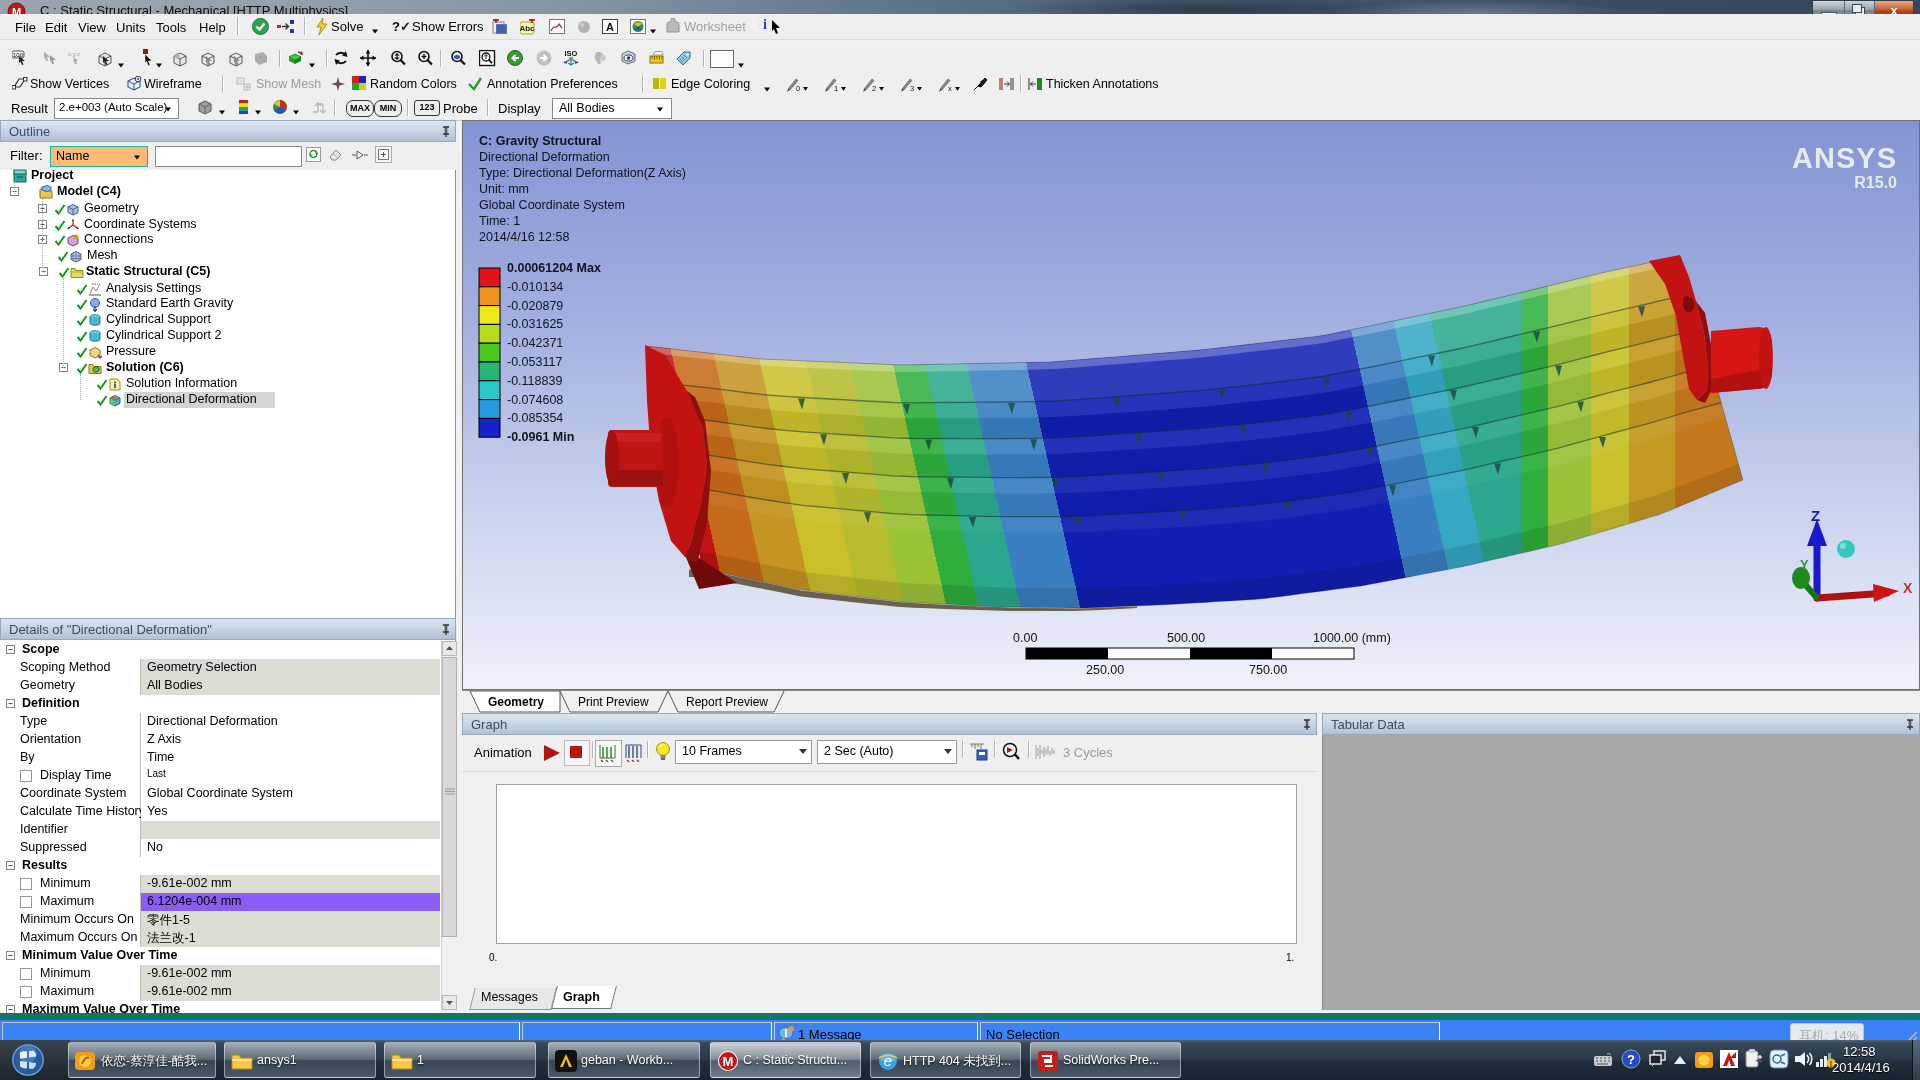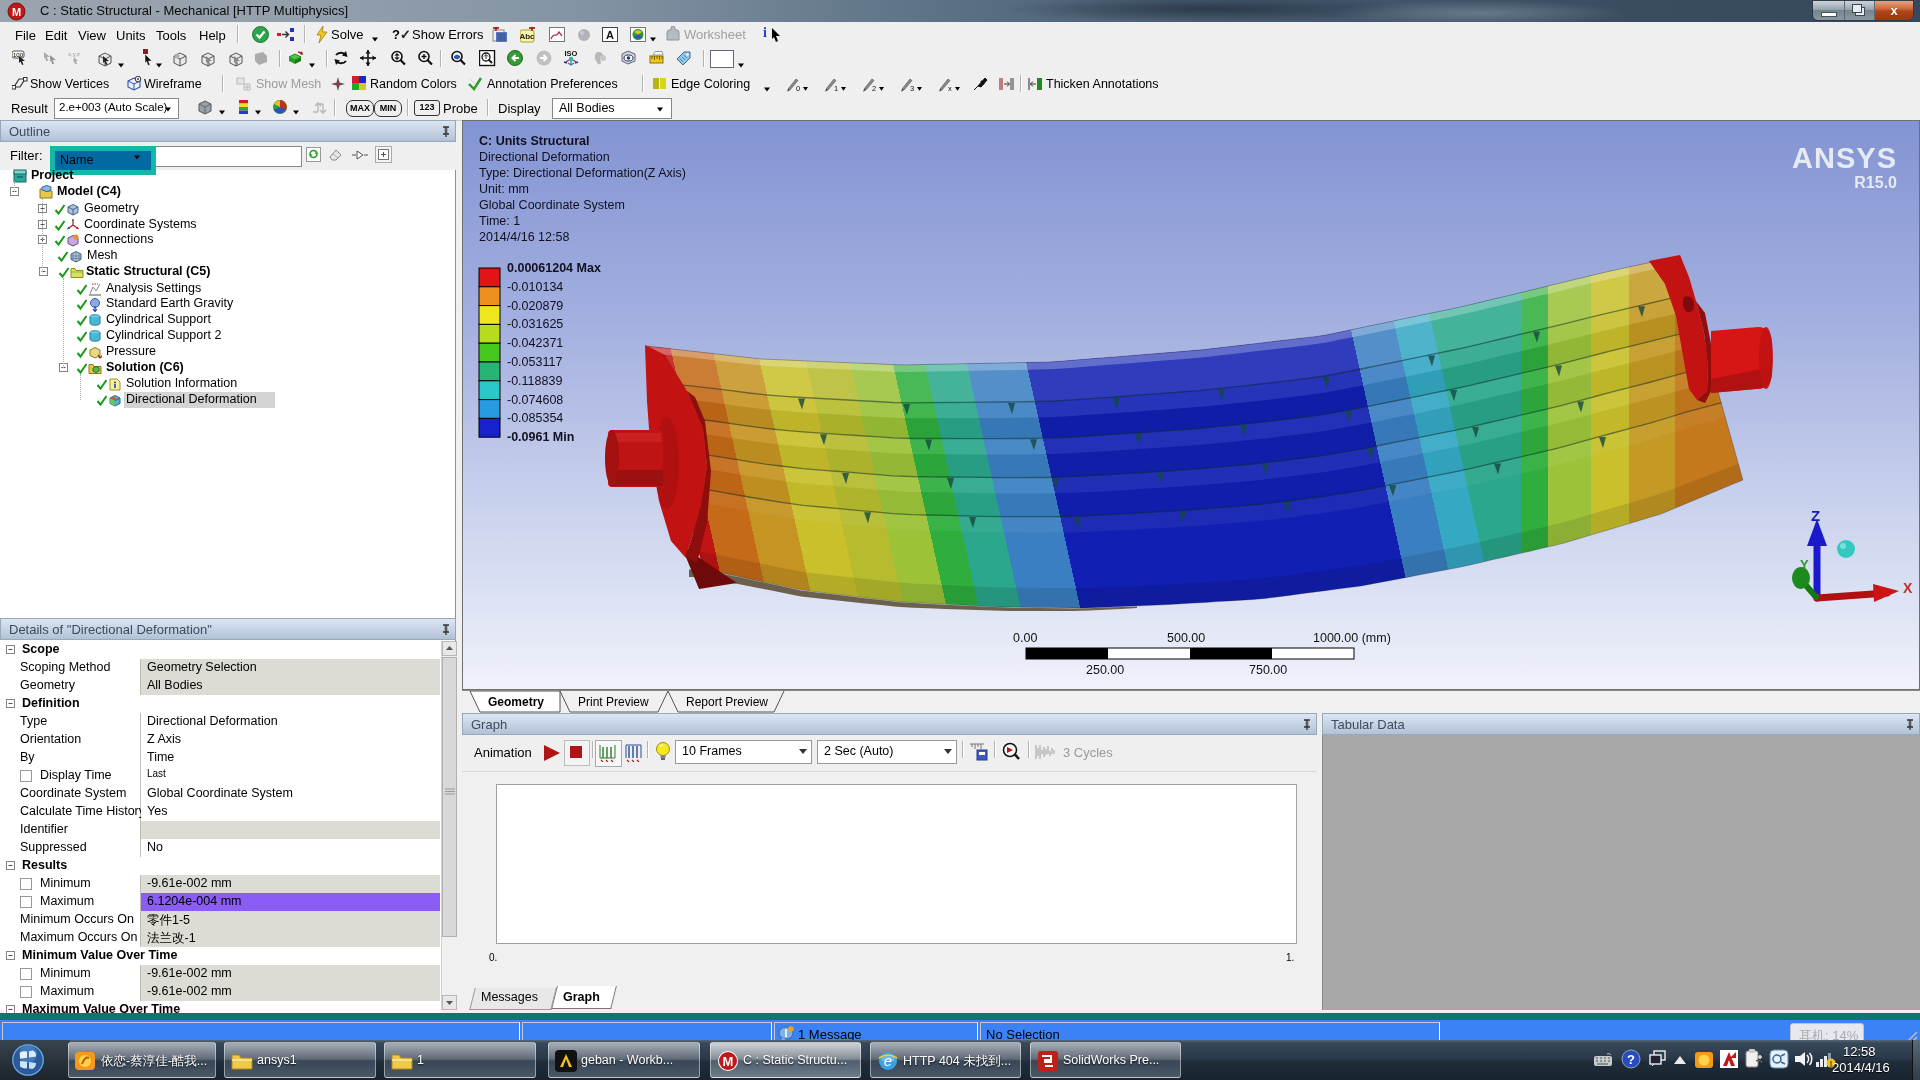--- a/index.html
+++ b/index.html
@@ -24,21 +24,21 @@
 <div style="width:31px;height:100%;background:linear-gradient(180deg,#cdd4da,#98a4ae 45%,#76848e 50%,#8b97a0);border-right:1px solid #5a6a76;position:relative">
         <div style="position:absolute;left:8px;top:11px;width:14px;height:3px;background:#fff;border:1px solid #46525c"></div>
       </div>
 <div style="width:29px;height:100%;background:linear-gradient(180deg,#cdd4da,#98a4ae 45%,#76848e 50%,#8b97a0);border-right:1px solid #5a6a76;position:relative">
         <div style="position:absolute;left:10px;top:6px;width:8px;height:7px;border:1.5px solid #3c4850;background:#e8ecef"></div>
         <div style="position:absolute;left:7px;top:3px;width:8px;height:7px;border:1.5px solid #3c4850;background:#e8ecef"></div>
       </div>
 <div style="width:38px;height:100%;background:linear-gradient(180deg,#e8a284,#cc6a3a 40%,#b04418 55%,#9a3810);position:relative;text-align:center"><span style="color:#fff;font-weight:bold;font-size:13px;line-height:17px;text-shadow:0 1px 1px #802a10">x</span></div>
 </div>
 </div>
-<div style="position:absolute;left:0;top:22px;width:1920px;height:25px;background:#eeefee;border-bottom:1px solid #dcdcdc">
+<div style="position:absolute;left:0;top:14px;width:1920px;height:25px;background:#eeefee;border-bottom:1px solid #dcdcdc">
 <div style="position:absolute;left:15px;top:6px;font-size:13px;color:#000">File</div>
     <div style="position:absolute;left:45px;top:6px;font-size:13px;color:#000">Edit</div>
     <div style="position:absolute;left:78px;top:6px;font-size:13px;color:#000">View</div>
     <div style="position:absolute;left:116px;top:6px;font-size:13px;color:#000">Units</div>
     <div style="position:absolute;left:156px;top:6px;font-size:13px;color:#000">Tools</div>
     <div style="position:absolute;left:199px;top:6px;font-size:13px;color:#000">Help</div>
 <div class="vsep" style="left:237px"></div>
 <svg style="position:absolute;left:252px;top:4px" width="17" height="17">
       <circle cx="8.5" cy="8.5" r="8" fill="#2da44e" stroke="#1a7a34"></circle>
       <path d="M4.5,8.5 L7.5,11.5 L12.5,5.5" stroke="#fff" stroke-width="2.2" fill="none"></path>
@@ -390,21 +390,21 @@
 <div style="position:absolute;left:0px;top:120px;width:456px;height:22px;background:linear-gradient(180deg,#dce6f2,#c2d0e2 60%,#b2c2d6);border:1px solid #98a8bc;box-sizing:border-box">
 <div style="position:absolute;left:8px;top:3px;font-size:13px;color:#3c4c60">Outline</div>
     <svg style="position:absolute;left:440px;top:5px" width="10" height="12">
       <path d="M2,1 h6 M5,1 v7 M2,8 h6 M5,8 v3" stroke="#333" stroke-width="1.3"></path>
       <rect x="3" y="1" width="4" height="7" fill="#333" opacity="0.25"></rect>
     </svg>
   </div>
 
 <div style="position:absolute;left:0;top:142px;width:456px;height:28px;background:#eeefee">
 <div style="position:absolute;left:10px;top:6px;font-size:13px">Filter:</div>
-<div style="position:absolute;left:50px;top:4px;width:96px;height:19px;background:#0369a1;border:5px solid #14b8a6">
+<div style="position:absolute;left:50px;top:4px;width:96px;height:19px;background:#fdba74;border:1px solid #14b8a6">
       <div style="position:absolute;left:5px;top:2px;font-size:12.5px">Name</div>
     </div>
 <svg style="position:absolute;left:133px;top:11px" width="8" height="8">
       <path d="M1,2.4 L7,2.4 L4.0,6.56 Z" fill="#000"></path>
     </svg>
 <div style="position:absolute;left:155px;top:4px;width:145px;height:19px;background:#fff;border:1px solid #888"></div>
 <svg class="ic16" style="left:306px;top:5px">
       <rect x="0.5" y="0.5" width="14" height="14" fill="#fff" stroke="#999"></rect>
       <path d="M4,7 A3.5,3.5 0 0 1 11,7 M11,7 A3.5,3.5 0 0 1 4,7" stroke="#2a9a2a" stroke-width="1.5" fill="none"></path>
       <path d="M11,4 l0.5,3 -3,-0.5 Z M4,10 l-0.5,-3 3,0.5 Z" fill="#2a9a2a"></path>
@@ -904,21 +904,21 @@
       <rect x="478" y="285.8" width="21" height="18.8" fill="#ee8f1e" stroke="#000" stroke-width="1"></rect>
       <rect x="478" y="304.6" width="21" height="18.8" fill="#efe61b" stroke="#000" stroke-width="1"></rect>
       <rect x="478" y="323.4" width="21" height="18.8" fill="#b6dc1c" stroke="#000" stroke-width="1"></rect>
       <rect x="478" y="342.2" width="21" height="18.8" fill="#46c81e" stroke="#000" stroke-width="1"></rect>
       <rect x="478" y="361.0" width="21" height="18.8" fill="#28b474" stroke="#000" stroke-width="1"></rect>
       <rect x="478" y="379.8" width="21" height="18.8" fill="#2ac8c8" stroke="#000" stroke-width="1"></rect>
       <rect x="478" y="398.6" width="21" height="18.8" fill="#289ae0" stroke="#000" stroke-width="1"></rect>
       <rect x="478" y="417.4" width="21" height="18.8" fill="#1822cc" stroke="#000" stroke-width="1"></rect>
 </svg>
 <div style="position:absolute;left:-462px;top:-120px;width:1920px;height:1080px">
-<div style="position:absolute;left:478px;top:133px;font-size:12.5px;font-weight:bold;color:#10101e">C: Units Structural</div>
+<div style="position:absolute;left:478px;top:133px;font-size:12.5px;font-weight:bold;color:#10101e">C: Gravity Structural</div>
       <div style="position:absolute;left:478px;top:149px;font-size:12.5px;color:#10101e">Directional Deformation</div>
       <div style="position:absolute;left:478px;top:165px;font-size:12.5px;color:#10101e">Type: Directional Deformation(Z Axis)</div>
       <div style="position:absolute;left:478px;top:181px;font-size:12.5px;color:#10101e">Unit: mm</div>
       <div style="position:absolute;left:478px;top:197px;font-size:12.5px;color:#10101e">Global Coordinate System</div>
       <div style="position:absolute;left:478px;top:213px;font-size:12.5px;color:#10101e">Time: 1</div>
       <div style="position:absolute;left:478px;top:229px;font-size:12.5px;color:#10101e">2014/4/16 12:58</div>
       <div style="position:absolute;left:506px;top:260px;font-size:12.5px;font-weight:bold;color:#111122">0.00061204 Max</div>
       <div style="position:absolute;left:506px;top:279px;font-size:12.5px;color:#111122">-0.010134</div>
       <div style="position:absolute;left:506px;top:298px;font-size:12.5px;color:#111122">-0.020879</div>
       <div style="position:absolute;left:506px;top:316px;font-size:12.5px;color:#111122">-0.031625</div>

